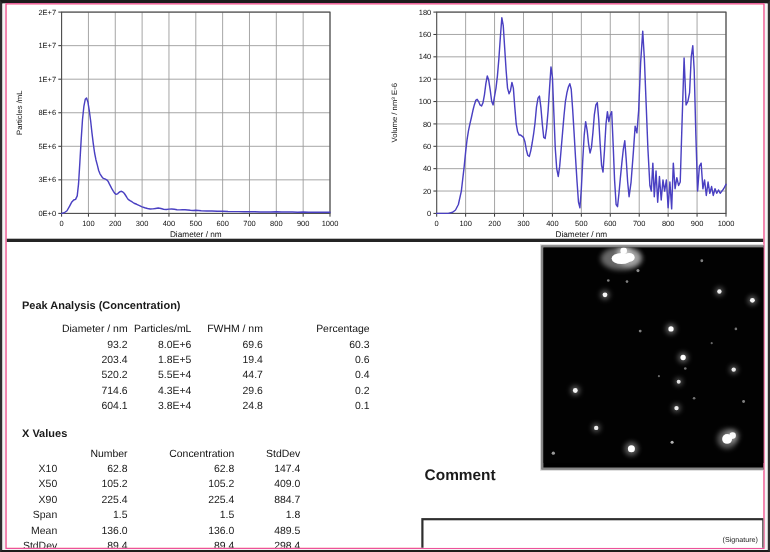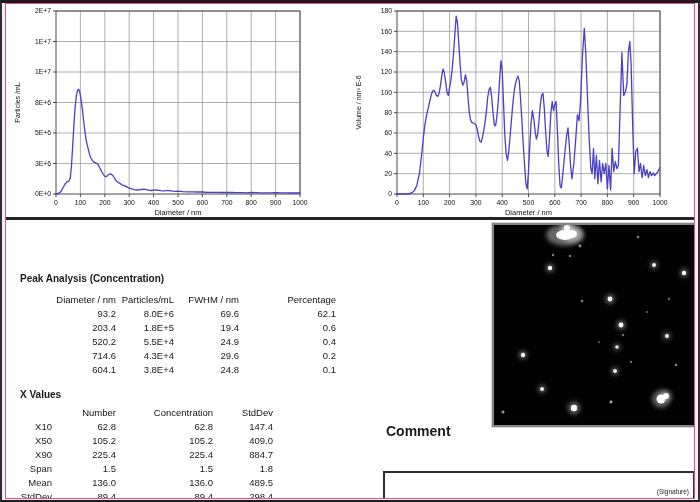--- a/index.html
+++ b/index.html
@@ -187,28 +187,28 @@
 
       <div class="section-title" style="left:14px;top:53px">Peak Analysis (Concentration)</div>
       <div id="peak-table" class="tbl">
           <div class="hdr">Diameter / nm</div>
           <div class="hdr">Particles/mL</div>
           <div class="hdr">FWHM / nm</div>
           <div class="hdr">Percentage</div>
           <div>93.2</div>
           <div>8.0E+6</div>
           <div>69.6</div>
-          <div>62.1</div>
+          <div>60.3</div>
           <div>203.4</div>
           <div>1.8E+5</div>
           <div>19.4</div>
           <div>0.6</div>
           <div>520.2</div>
           <div>5.5E+4</div>
-          <div>24.9</div>
+          <div>44.7</div>
           <div>0.4</div>
           <div>714.6</div>
           <div>4.3E+4</div>
           <div>29.6</div>
           <div>0.2</div>
           <div>604.1</div>
           <div>3.8E+4</div>
           <div>24.8</div>
           <div>0.1</div>
         </div>

